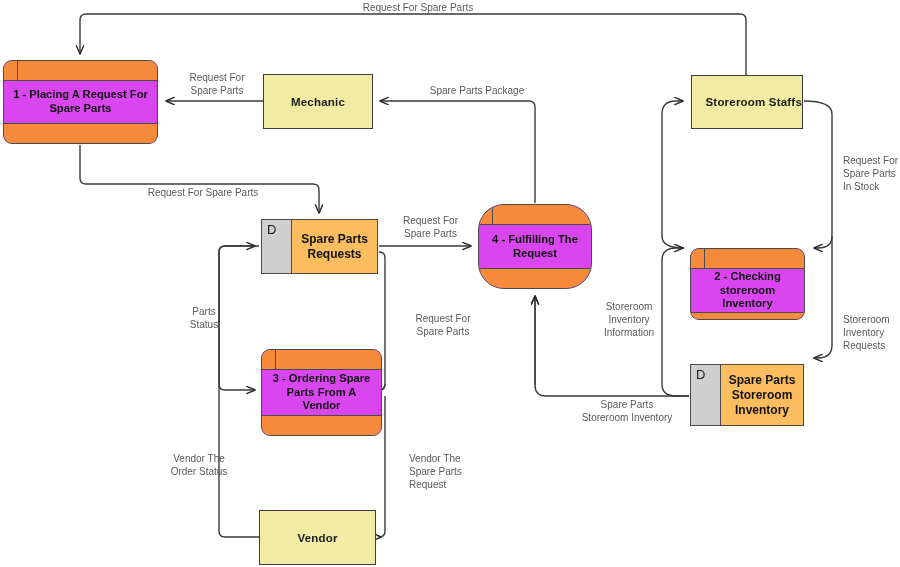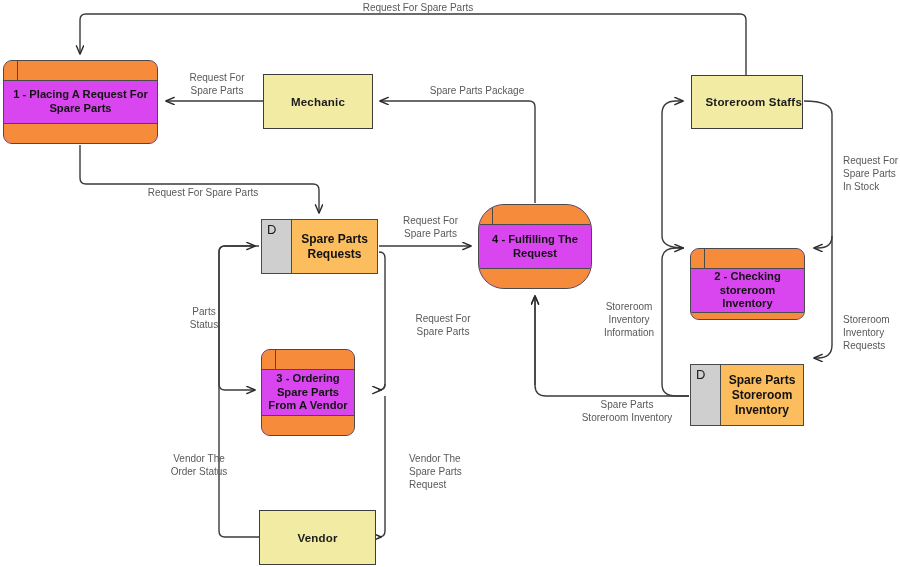--- a/index.html
+++ b/index.html
@@ -126,21 +126,21 @@
     <div class="ptext">4 - Fulfilling The Request</div>
     <div class="band bottom"></div>
   </div>
 
   <div class="node process" style="left:690px;top:204px;width:115px;height:72px;margin-top:44px;">
     <div class="band top"></div>
     <div class="ptext">2 - Checking storeroom Inventory</div>
     <div class="band bottom"></div>
   </div>
 
-  <div class="node process" style="left:261px;top:349px;width:94px;height:87px;">
+  <div class="node process" style="left:261px;top:349px;width:121px;height:87px;">
     <div class="band top"></div>
     <div class="ptext">3 - Ordering Spare Parts From A Vendor</div>
     <div class="band bottom"></div>
   </div>
 
   <div class="node store" style="left:690px;top:364px;width:114px;height:62px;">
     <div class="dcol">D</div>
     <div class="sname">Spare Parts Storeroom Inventory</div>
   </div>
 

